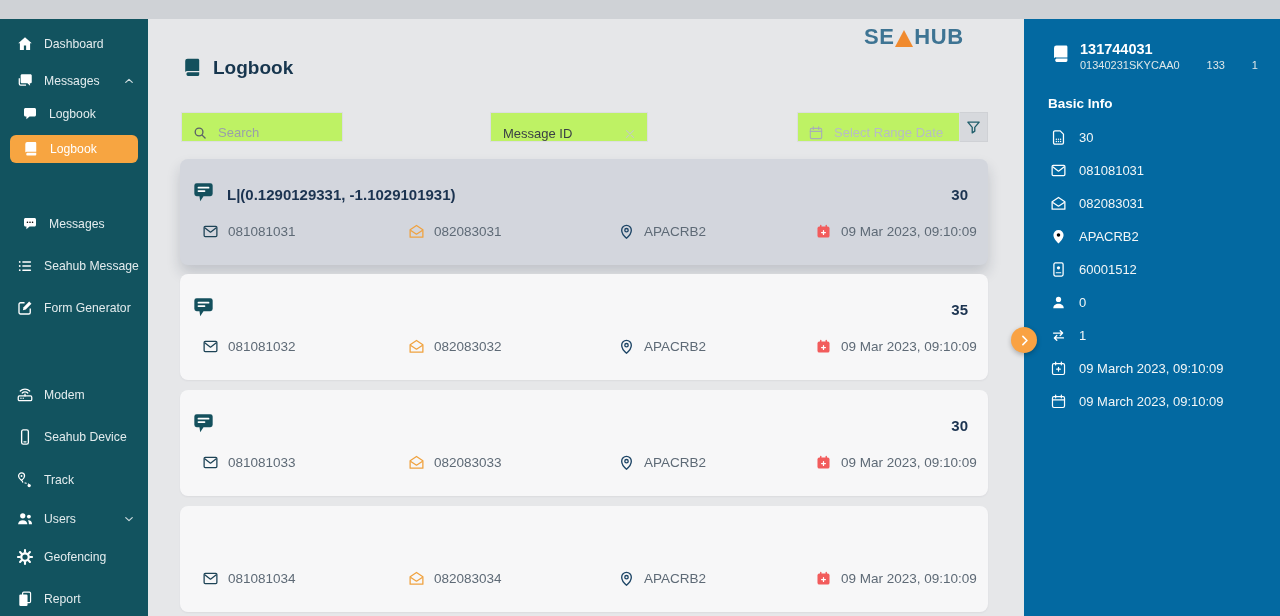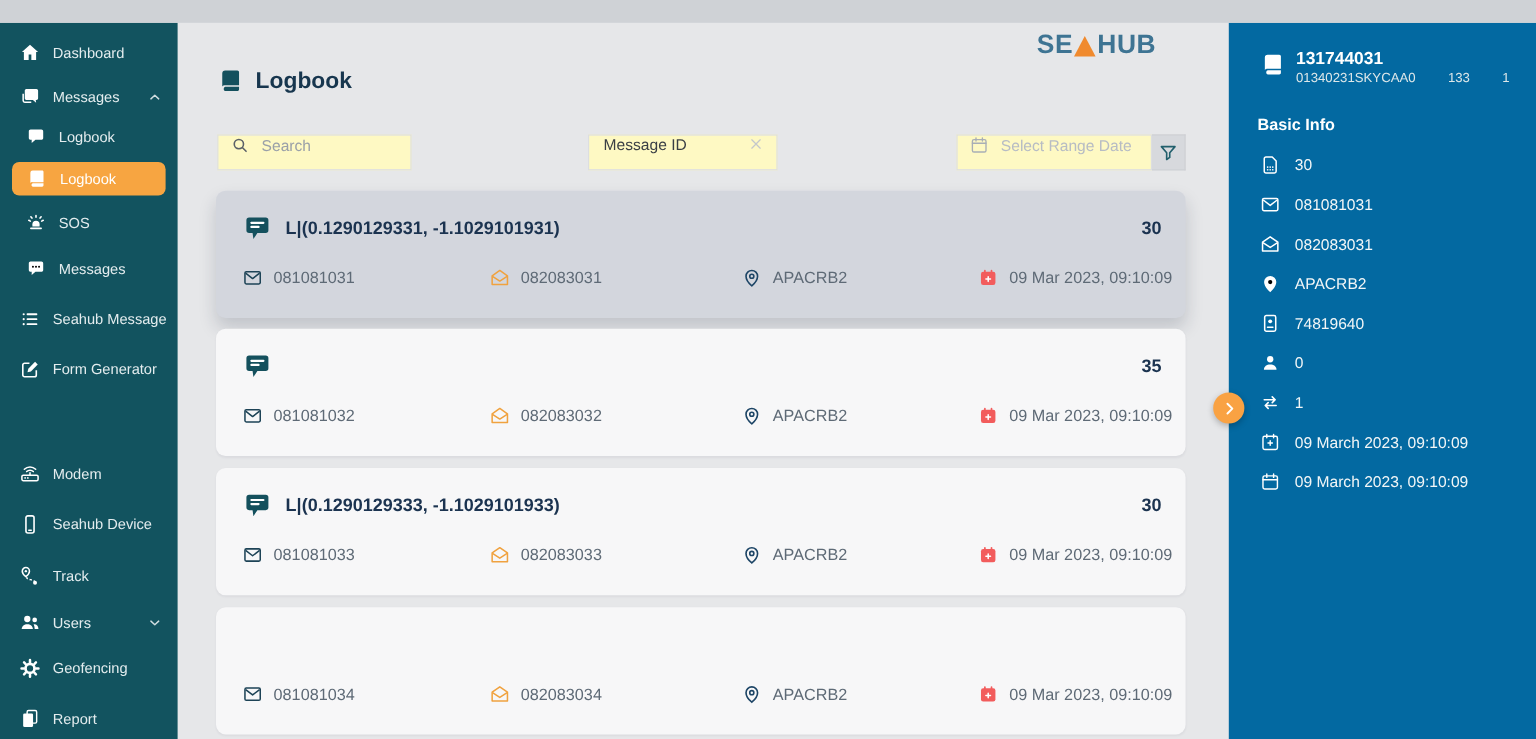--- a/index.html
+++ b/index.html
@@ -20,37 +20,37 @@
   
   .main-title-row{position:absolute;left:181px;top:37px;display:flex;align-items:center;}
   .main-title-row .ic{width:23px;height:23px;color:#14505D;margin-right:9px;}
   .page-title{font-size:19px;font-weight:bold;color:#17364E;}
 
   .logo{position:absolute;left:864px;top:7px;display:flex;align-items:flex-end;}
   .logo span{font-size:22px;font-weight:bold;letter-spacing:.5px;color:#3E7493;line-height:22px;}
   .logo .tri{width:0;height:0;border-left:9px solid transparent;border-right:9px solid transparent;
              border-bottom:17px solid #F08A2E;margin:0 1px 1px 1px;}
 
-  .fld{position:absolute;top:93px;height:30px;background:#fef9c3;border:1px solid #DCDEE1;
-       display:flex;align-items:flex-start;font-size:13px;color:#3A3F45;}
+  .fld{position:absolute;top:93px;height:30px;background:#bef264;border:1px solid #DCDEE1;
+       display:flex;align-items:flex-end;font-size:13px;color:#3A3F45;}
   .fld input{border:none;outline:none;background:transparent;font-size:13px;width:100%;color:#3A3F45;}
   .fld input::placeholder{color:#9AA0A8;}
   .fld .ic{flex:0 0 16px;width:16px;height:16px;margin:0 8px 0 10px;color:#5B6168;}
   #fld-date .ic{color:#A8AEB6;} #fld-date input::placeholder{color:#B7BCC4;}
   #fld-msgid{padding-left:12px;}
   .x-btn{margin-left:auto;margin-right:10px;width:14px;height:14px;color:#C3C7CC;cursor:pointer;}
   .funnel-btn{position:absolute;left:960px;top:93px;width:28px;height:30px;background:#D7D9DD;
        border:1px solid #CFD1D5;border-left:none;display:flex;align-items:center;justify-content:center;cursor:pointer;}
   .funnel-btn .ic{width:17px;height:17px;color:#215F6C;}
 
   
   .card{position:absolute;left:180px;width:808px;height:106px;background:#F7F7F8;border-radius:8px;
         box-shadow:0 1px 2px rgba(30,40,60,.06);cursor:pointer;}
   .card.selected{background:#D3D6DD;box-shadow:0 8px 14px rgba(30,40,60,.18);}
-  .card-head{position:absolute;left:23px;top:18px;right:20px;height:26px;display:flex;align-items:center;}
+  .card-head{position:absolute;left:12px;top:18px;right:20px;height:26px;display:flex;align-items:flex-end;}
   .card-head .ic{width:23px;height:22px;color:#14505D;margin-right:12px;}
   .card-title{font-size:15px;font-weight:bold;color:#1B3350;}
   .card-count{margin-left:auto;font-size:15px;font-weight:bold;color:#1B3350;}
   .card-detail{position:absolute;top:61px;height:22px;display:flex;align-items:center;
                font-size:13.5px;color:#5E6A76;}
   .card-detail .ic{width:17px;height:17px;margin-right:9px;}
   .cd-from{left:22px;}  .cd-from .ic{color:#1D4356;}
   .cd-to{left:228px;}   .cd-to .ic{color:#F0A23F;}
   .cd-code{left:438px;} .cd-code .ic{color:#1D4566;}
   .cd-date{left:635px;} .cd-date .ic{color:#F25C5C;}
@@ -251,26 +251,20 @@
           <use href="#i-bubble"></use>
         </svg>
         <span>Logbook</span>
       </div>
     <div class="sb-item active" style="top:116px">
         <svg class="ic">
           <use href="#i-book"></use>
         </svg>
         <span>Logbook</span>
       </div>
-    <div class="sb-item sub" style="top:153px">
-        <svg class="ic">
-          <use href="#i-sos"></use>
-        </svg>
-        <span>SOS</span>
-      </div>
     <div class="sb-item sub" style="top:191px">
         <svg class="ic">
           <use href="#i-bubble-dots"></use>
         </svg>
         <span>Messages</span>
       </div>
     <div class="sb-item" style="top:233px">
         <svg class="ic">
           <use href="#i-list"></use>
         </svg>
@@ -429,21 +423,20 @@
         </svg>
         <span>09 Mar 2023, 09:10:09</span>
       </div>
   </div>
 
   <div class="card" style="top:371px">
     <div class="card-head">
       <svg class="ic">
           <use href="#i-comment"></use>
         </svg>
-      <span class="card-title">L|(0.1290129333, -1.1029101933)</span>
       <span class="card-count">30</span>
     </div>
     <div class="card-detail cd-from">
         <svg class="ic">
           <use href="#i-env"></use>
         </svg>
         <span>081081033</span>
       </div>
     <div class="card-detail cd-to">
         <svg class="ic">
@@ -527,21 +520,21 @@
     <div class="p-row" style="top:205px">
         <svg class="ic">
           <use href="#i-pin-fill"></use>
         </svg>
         <span>APACRB2</span>
       </div>
     <div class="p-row" style="top:238px">
         <svg class="ic">
           <use href="#i-idcard"></use>
         </svg>
-        <span>74819640</span>
+        <span>60001512</span>
       </div>
     <div class="p-row" style="top:271px">
         <svg class="ic">
           <use href="#i-person"></use>
         </svg>
         <span>0</span>
       </div>
     <div class="p-row" style="top:304px">
         <svg class="ic">
           <use href="#i-exchange"></use>

